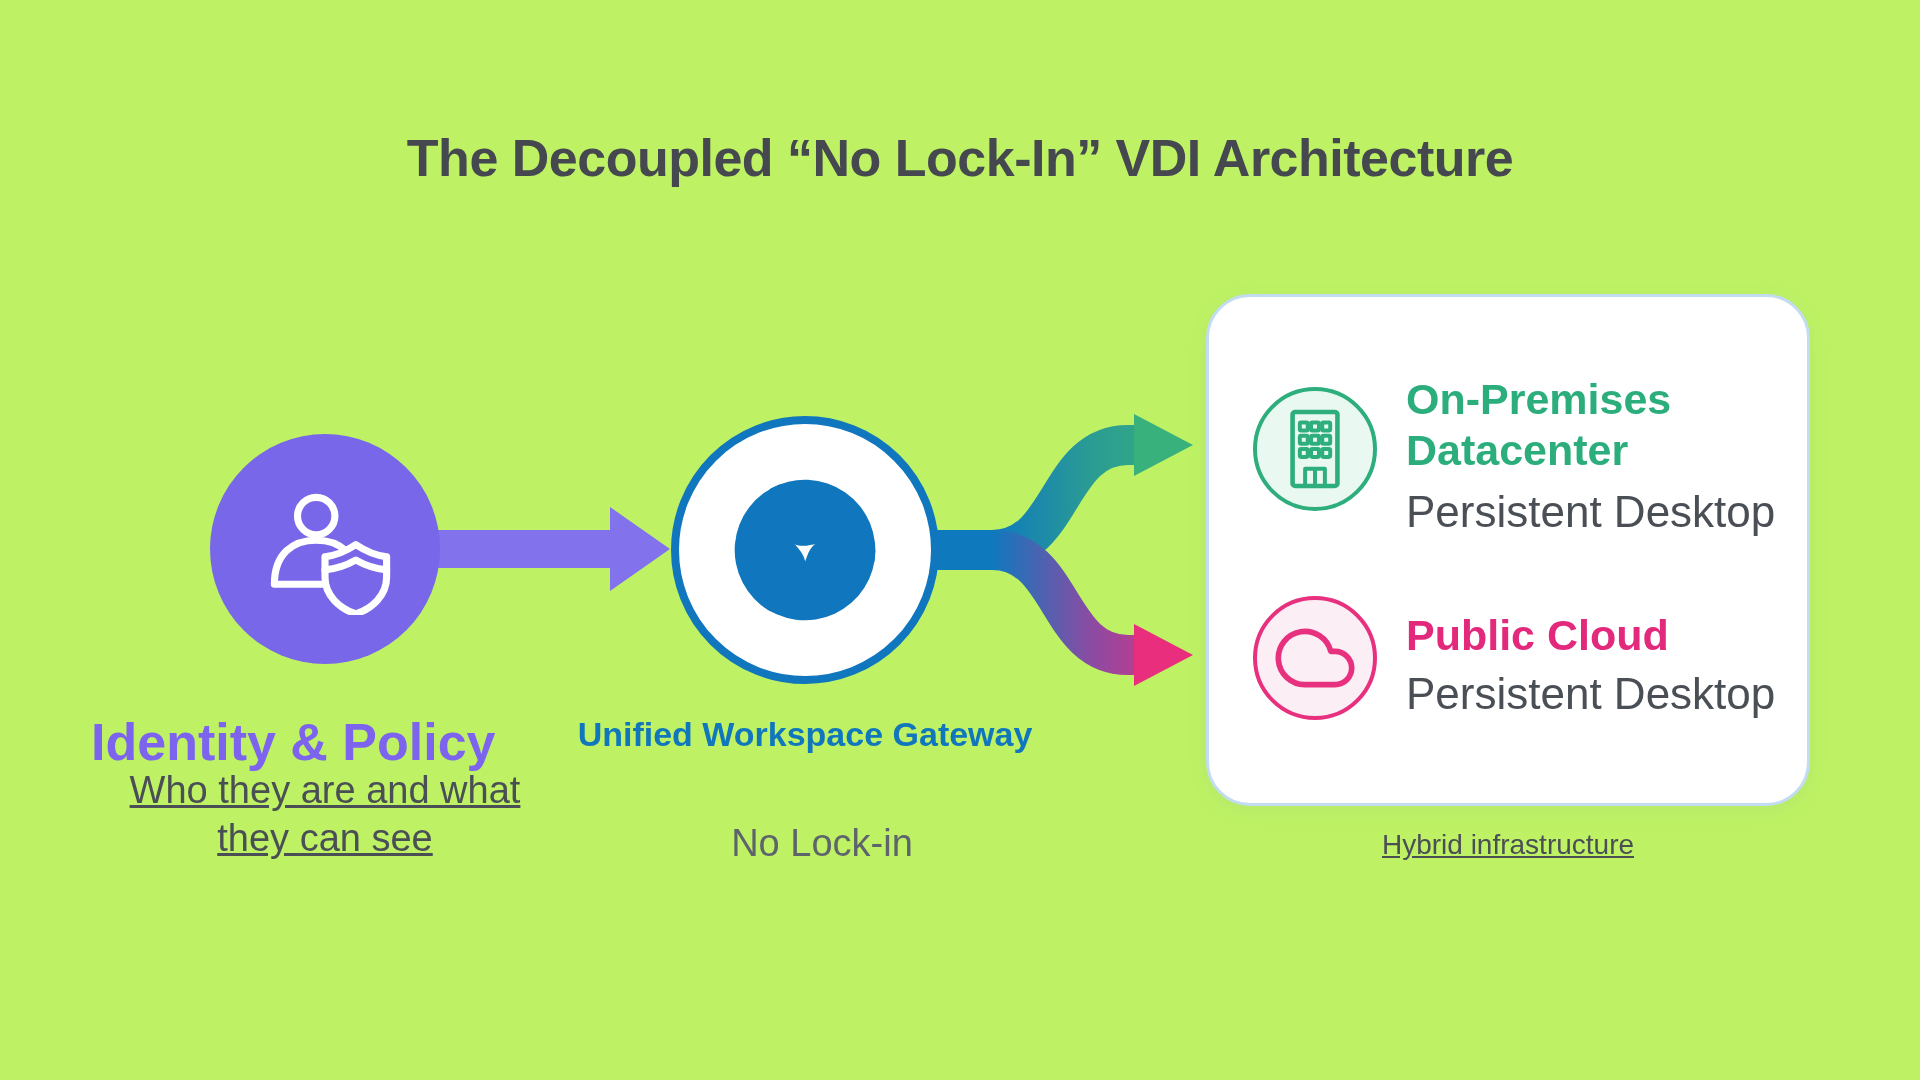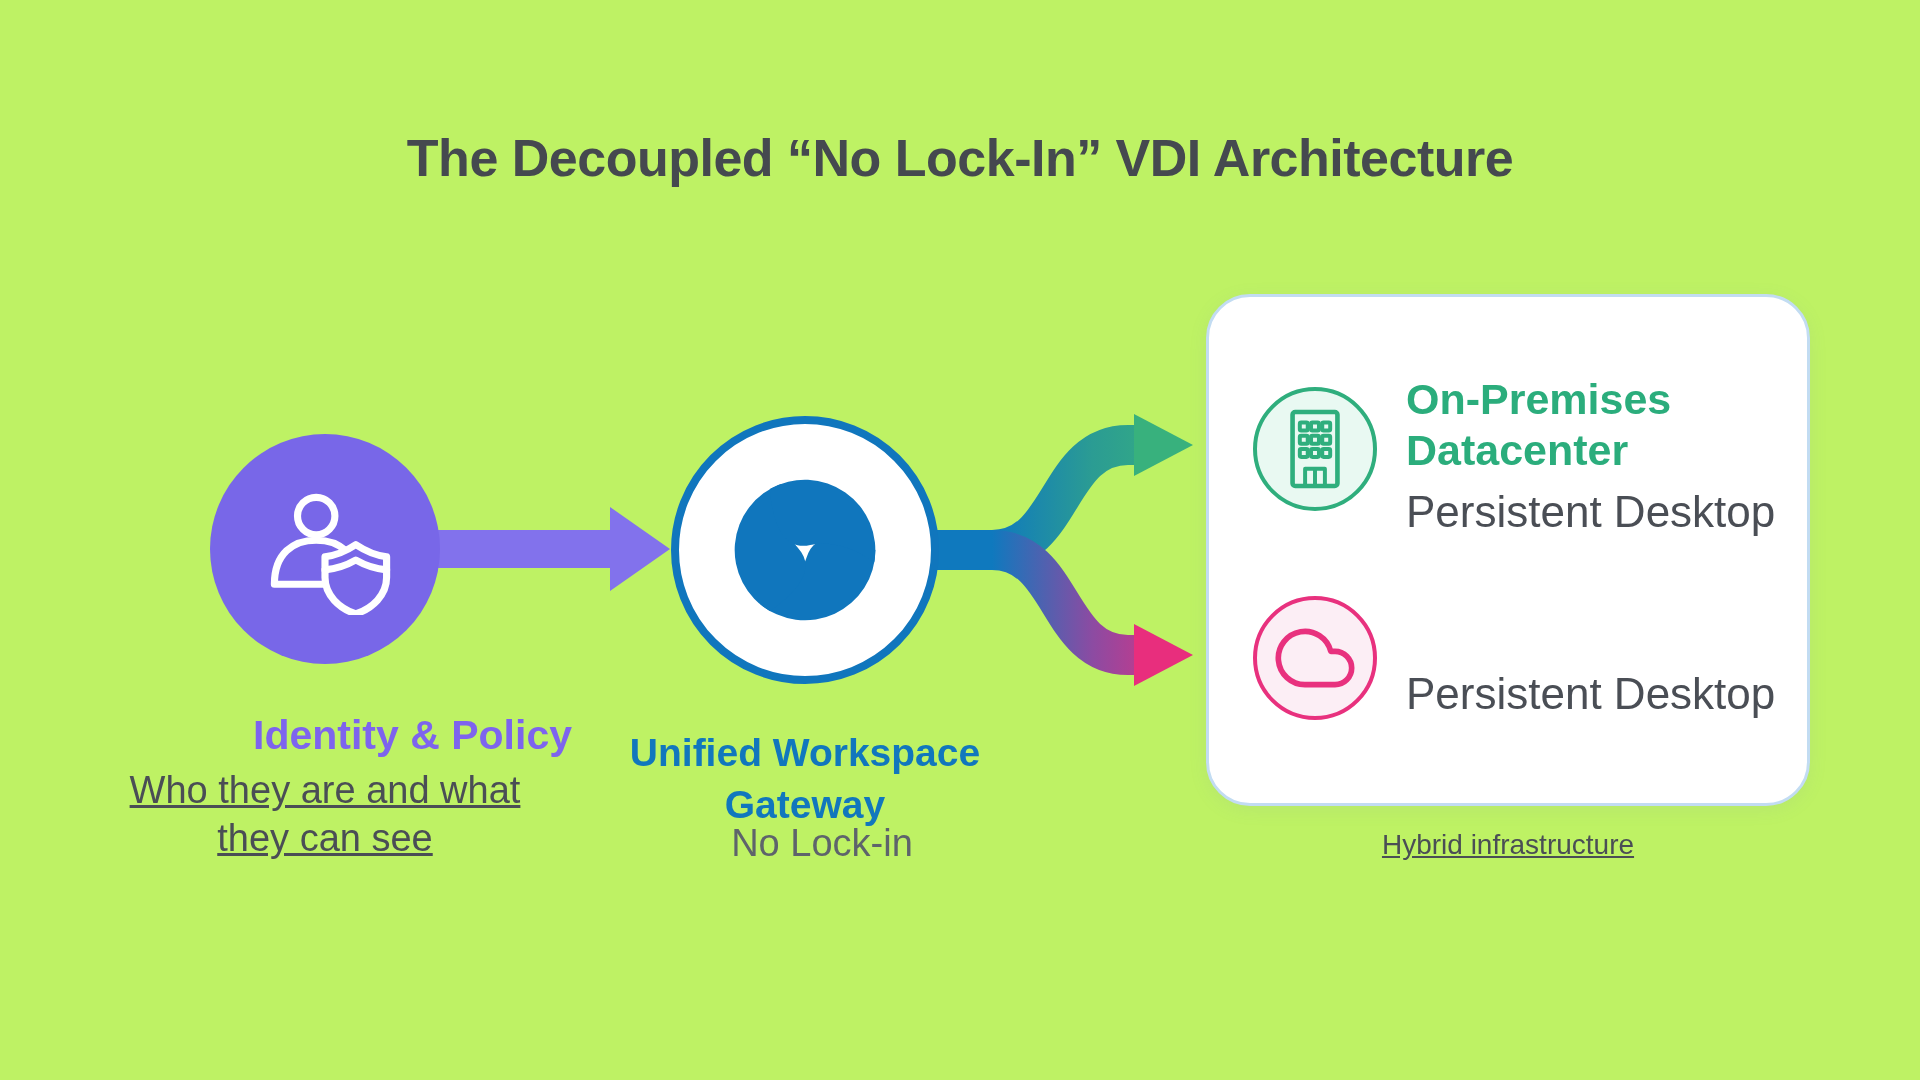--- a/index.html
+++ b/index.html
@@ -6,31 +6,31 @@
   .canvas{position:relative;width:1920px;height:1080px;background:#bef264;
           font-family:"Liberation Sans",sans-serif;overflow:hidden;}
   .title{position:absolute;left:0;right:0;top:128px;margin:0;text-align:center;
          font-size:52px;font-weight:700;color:#45494F;letter-spacing:-0.5px;}
   .overlay{position:absolute;left:0;top:0;width:1920px;height:1080px;z-index:1;}
 
   
   .identity-circle{position:absolute;left:210px;top:434px;width:230px;height:230px;
                    border-radius:50%;background:#7867E8;z-index:2;
                    display:flex;align-items:center;justify-content:center;}
-  .identity-label{position:absolute;left:72px;top:712px;width:500px;text-align:right;
-                  font-size:41px;font-weight:700;color:#7D64EE;}
+  .identity-label{position:absolute;left:91px;top:712px;width:500px;text-align:left;
+                  font-size:52px;font-weight:700;color:#7D64EE;}
   .identity-desc{position:absolute;left:122px;top:766px;width:406px;text-align:center;
                  font-size:38px;color:#4A4E55;line-height:48px;text-decoration:underline;}
 
   
   .gateway-circle{position:absolute;left:671px;top:416px;width:252px;height:252px;
                   border:8px solid #1076BD;border-radius:50%;background:#FFFFFF;z-index:2;
                   display:flex;align-items:center;justify-content:center;}
   .gateway-label{position:absolute;left:555px;top:708px;width:500px;text-align:center;
-                 font-size:39px;font-weight:700;color:#1177BD;line-height:52px;margin-top:19px;}
+                 font-size:34px;font-weight:700;color:#1177BD;line-height:52px;}
   .gateway-sub{position:absolute;left:572px;top:822px;width:500px;text-align:center;
                font-size:38px;color:#5E646B;}
 
   
   .card{position:absolute;left:1206px;top:294px;width:604px;height:512px;z-index:2;
         background:#FFFFFF;border:3px solid #C2DCF2;border-radius:44px;box-sizing:border-box;
         box-shadow:0 4px 18px rgba(120,150,190,0.10);padding-left:23px;}
   .icon-circle{position:absolute;width:116px;height:116px;border-radius:50%;
                border:4px solid;display:flex;align-items:center;justify-content:center;}
   .icon-circle.onprem{left:44px;top:90px;border-color:#2FAE7D;background:#E9F9F2;}
@@ -121,18 +121,19 @@
       </svg>
     </div>
     <div class="dest-title green">On-Premises Datacenter</div>
     <div class="dest-sub s1">Persistent Desktop</div>
 
     <div class="icon-circle cloud">
       <svg width="80" height="80" viewBox="0 0 24 24" fill="none" stroke="#E8317E" stroke-width="1.7" stroke-linejoin="round" stroke-linecap="round">
         <path d="M18 10h-1.26A8 8 0 1 0 9 20h9a5 5 0 0 0 0-10z"></path>
       </svg>
     </div>
+    <div class="dest-title pink">Public Cloud</div>
     <div class="dest-sub s2">Persistent Desktop</div>
 
   </div>
   <div class="card-caption">Hybrid infrastructure</div>
 
 </div>
 
 </body></html>

